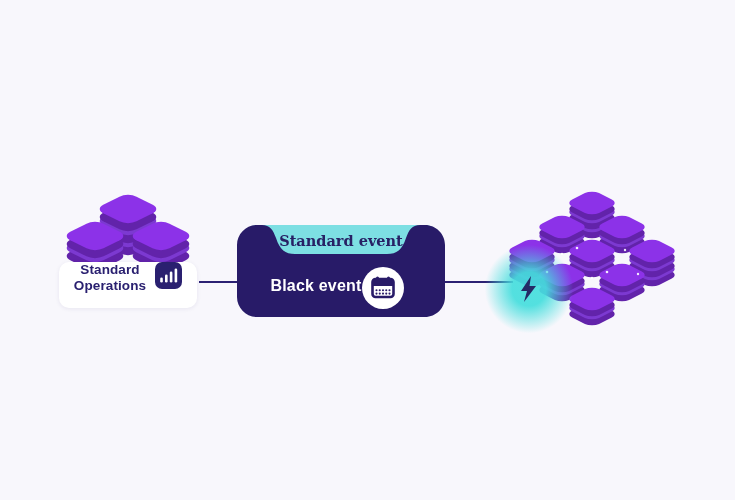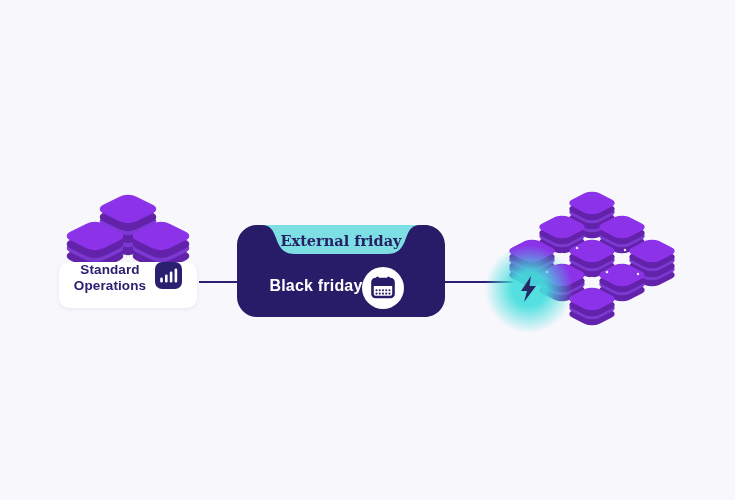--- a/index.html
+++ b/index.html
@@ -114,22 +114,22 @@
   </div>
 
   <div class="connector connector-left"></div>
   <div class="connector connector-right"></div>
 
   <div class="event-box">
     <svg class="shape" viewBox="0 0 208 92">
       <rect class="tealBand" x="6" y="0" width="196" height="34" rx="14"></rect>
       <path class="navyBody" d="M20,0 L25,0 C33,0 36,5 39,13 C43,25 48,29 58,29 L150,29 C160,29 165,25 169,13 C172,5 175,0 183,0 L188,0 C199,0 208,9 208,20 L208,72 C208,83 199,92 188,92 L20,92 C9,92 0,83 0,72 L0,20 C0,9 9,0 20,0 Z"></path>
     </svg>
-    <div class="event-header">External friday</div>
-    <div class="event-title">Black friday</div>
+    <div class="event-header">Standard event</div>
+    <div class="event-title">Black event</div>
     <div class="calendar">
       <svg width="44" height="44" viewBox="0 0 44 44">
         <circle cx="22" cy="22" r="21" fill="#ffffff"></circle>
         <rect class="cal-dark" x="15" y="10.5" width="3" height="6" rx="1.5"></rect>
         <rect class="cal-dark" x="26" y="10.5" width="3" height="6" rx="1.5"></rect>
         <rect class="cal-stroke" x="11.5" y="13" width="21" height="18" rx="3"></rect>
         <path class="cal-dark" d="M11.5,16 a3,3 0 0 1 3,-3 l15,0 a3,3 0 0 1 3,3 l0,4 l-21,0 Z"></path>
         <g class="cal-dark">
           <circle cx="15.5" cy="24.2" r="1.05"></circle>
             <circle cx="18.75" cy="24.2" r="1.05"></circle>

